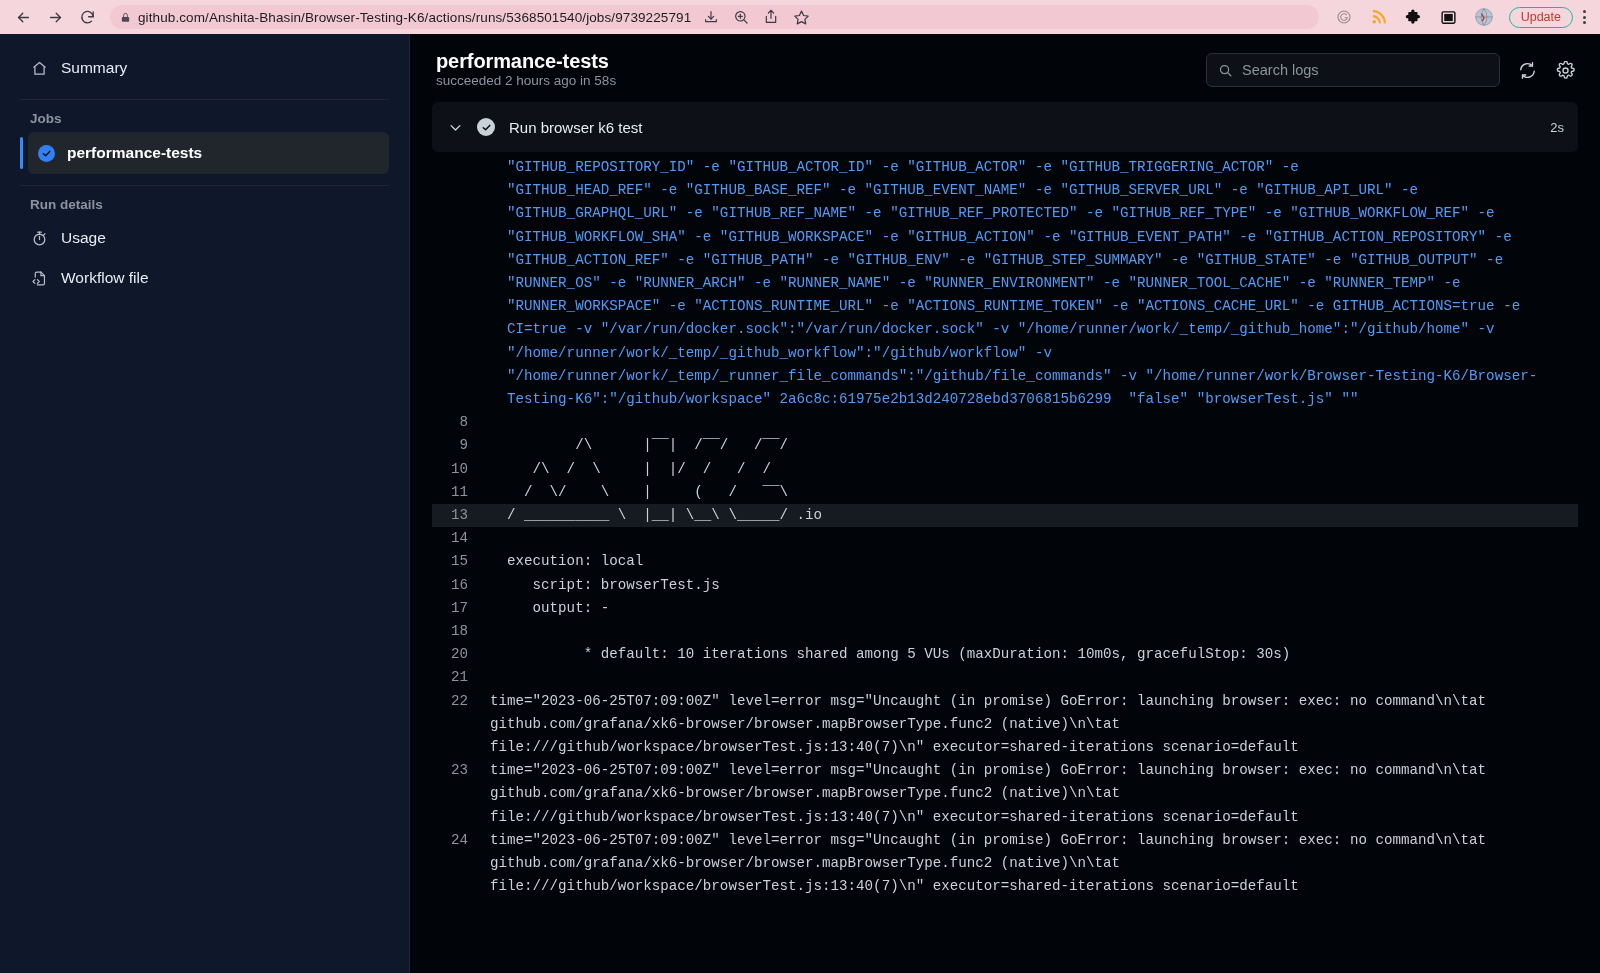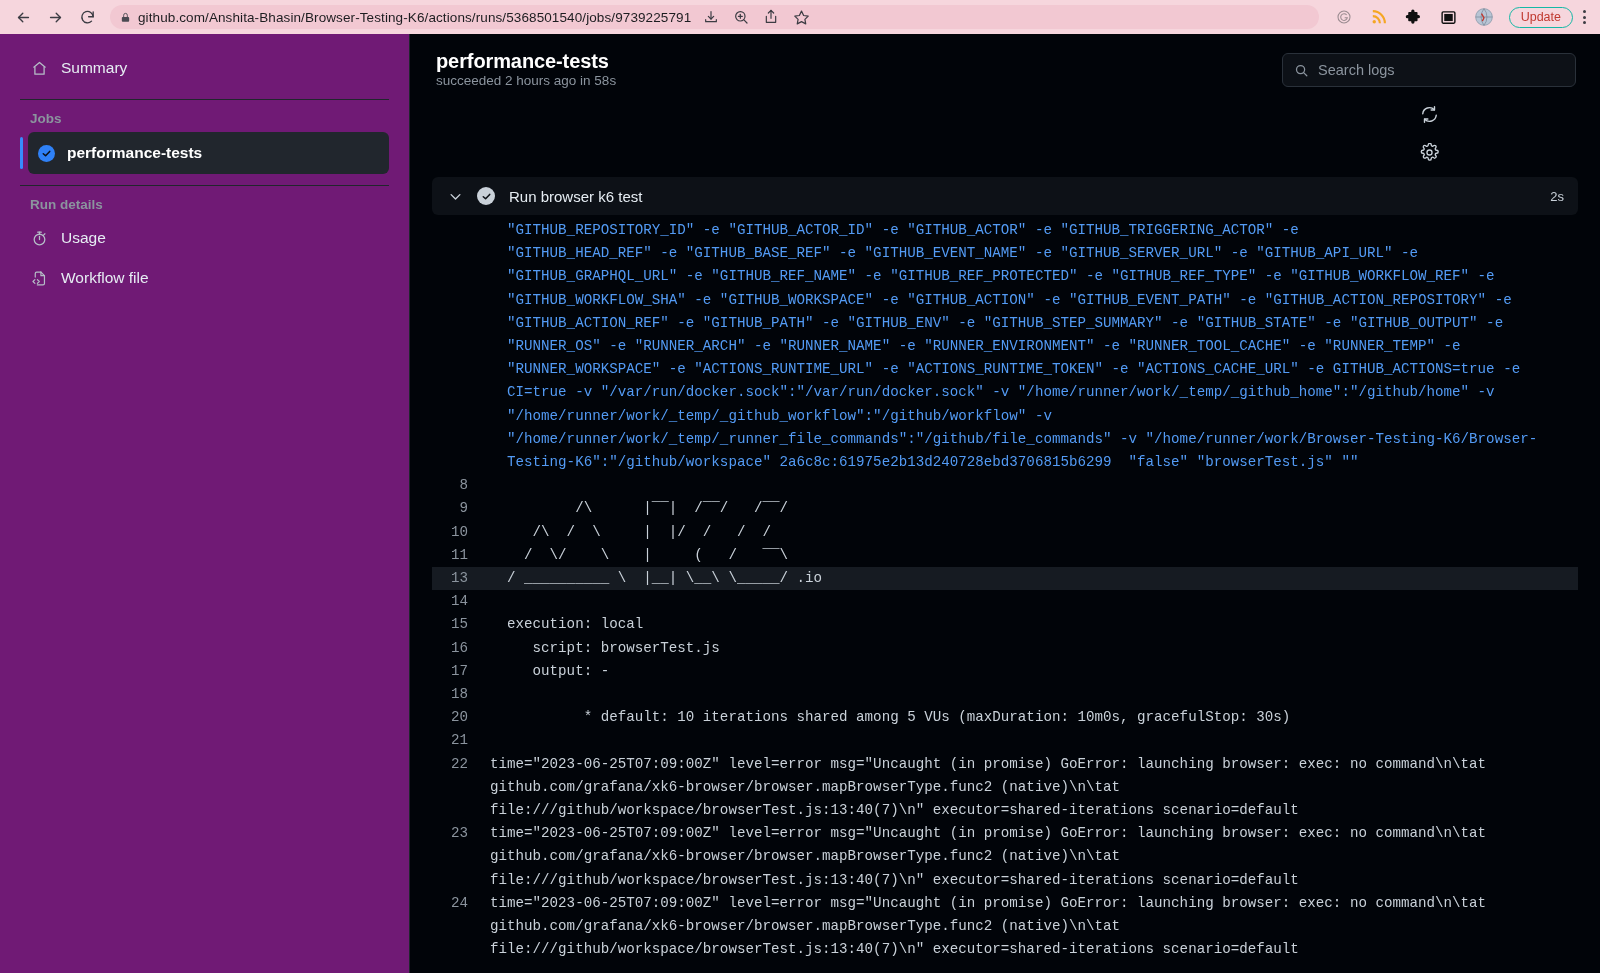--- a/index.html
+++ b/index.html
@@ -64,21 +64,21 @@
     padding: 0 6px 0 8px;
   }
   .kebab span { width: 3px; height: 3px; border-radius: 50%; background: #3c3c43; display:block; }
 
   
   .page { display: flex; height: 939px; width: 100%; }
 
   
   .sidebar {
     width: 410px; flex: 0 0 410px;
-    background: #701a75;
+    background: #0f172a;
     border-right: 1px solid #20262d;
     padding: 14px 20px 0 20px;
   }
   .side-row {
     display: flex; align-items: center; gap: 13px;
     height: 40px;
     padding: 0 10px;
     border-radius: 6px;
     color: #e6edf3;
     font-size: 15.5px;
@@ -114,42 +114,42 @@
 
   
   .main { flex: 1 1 auto; background: #010409; min-width: 0; display: flex; flex-direction: column; }
   .main-head {
     padding: 16px 24px 14px 26px;
     display: flex; align-items: flex-start; justify-content: space-between;
     gap: 20px;
   }
   .job-title { font-size: 20px; font-weight: bold; color: #ffffff; letter-spacing: -0.1px; }
   .job-sub { font-size: 13.5px; color: #8b949e; }
-  .head-right { display: flex; align-items: center; gap: 16px; padding-top: 3px; flex-direction: column; }
+  .head-right { display: flex; align-items: center; gap: 16px; padding-top: 3px; }
   .search-box {
     width: 294px; height: 34px;
     background: #0d1117;
     border: 1px solid #2a313a;
     border-radius: 6px;
     display: flex; align-items: center; gap: 9px;
     padding: 0 11px;
   }
   .search-box input {
     background: transparent; border: 0; outline: 0;
     color: #c9d1d9; font-size: 14.5px;
     font-family: "Liberation Sans", sans-serif;
     width: 100%;
   }
   .search-box input::placeholder { color: #8b949e; }
   .head-icon { width: 22px; height: 22px; color: #c9d1d9; display:flex; align-items:center; justify-content:center; }
 
   
   .log-panel { flex: 1 1 auto; padding: 0 22px 0 22px; overflow: hidden; }
   .step-head {
-    height: 38px;
+    height: 50px;
     background: #0d1117;
     border-radius: 6px;
     display: flex; align-items: center;
     gap: 14px;
     padding: 0 14px 0 16px;
     margin-bottom: 4px;
   }
   .chev { color: #c9d1d9; display:flex; }
   .check-grey {
     width: 18px; height: 18px; border-radius: 50%;

